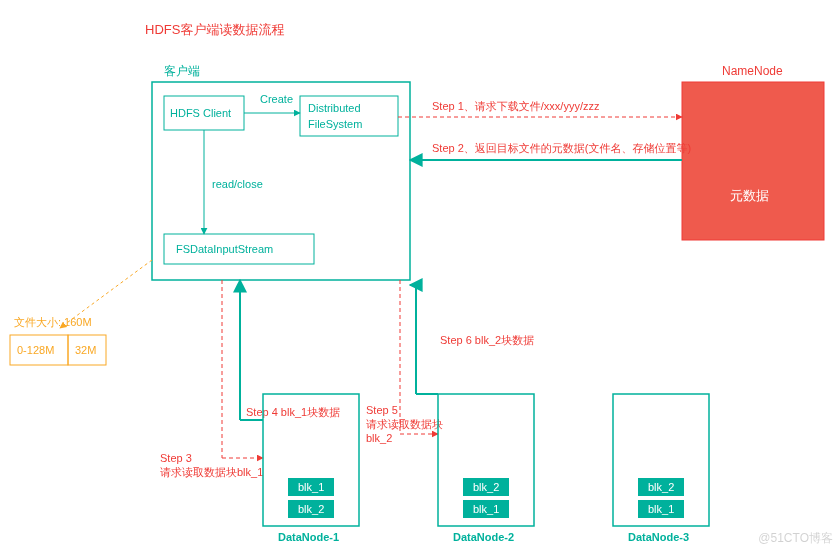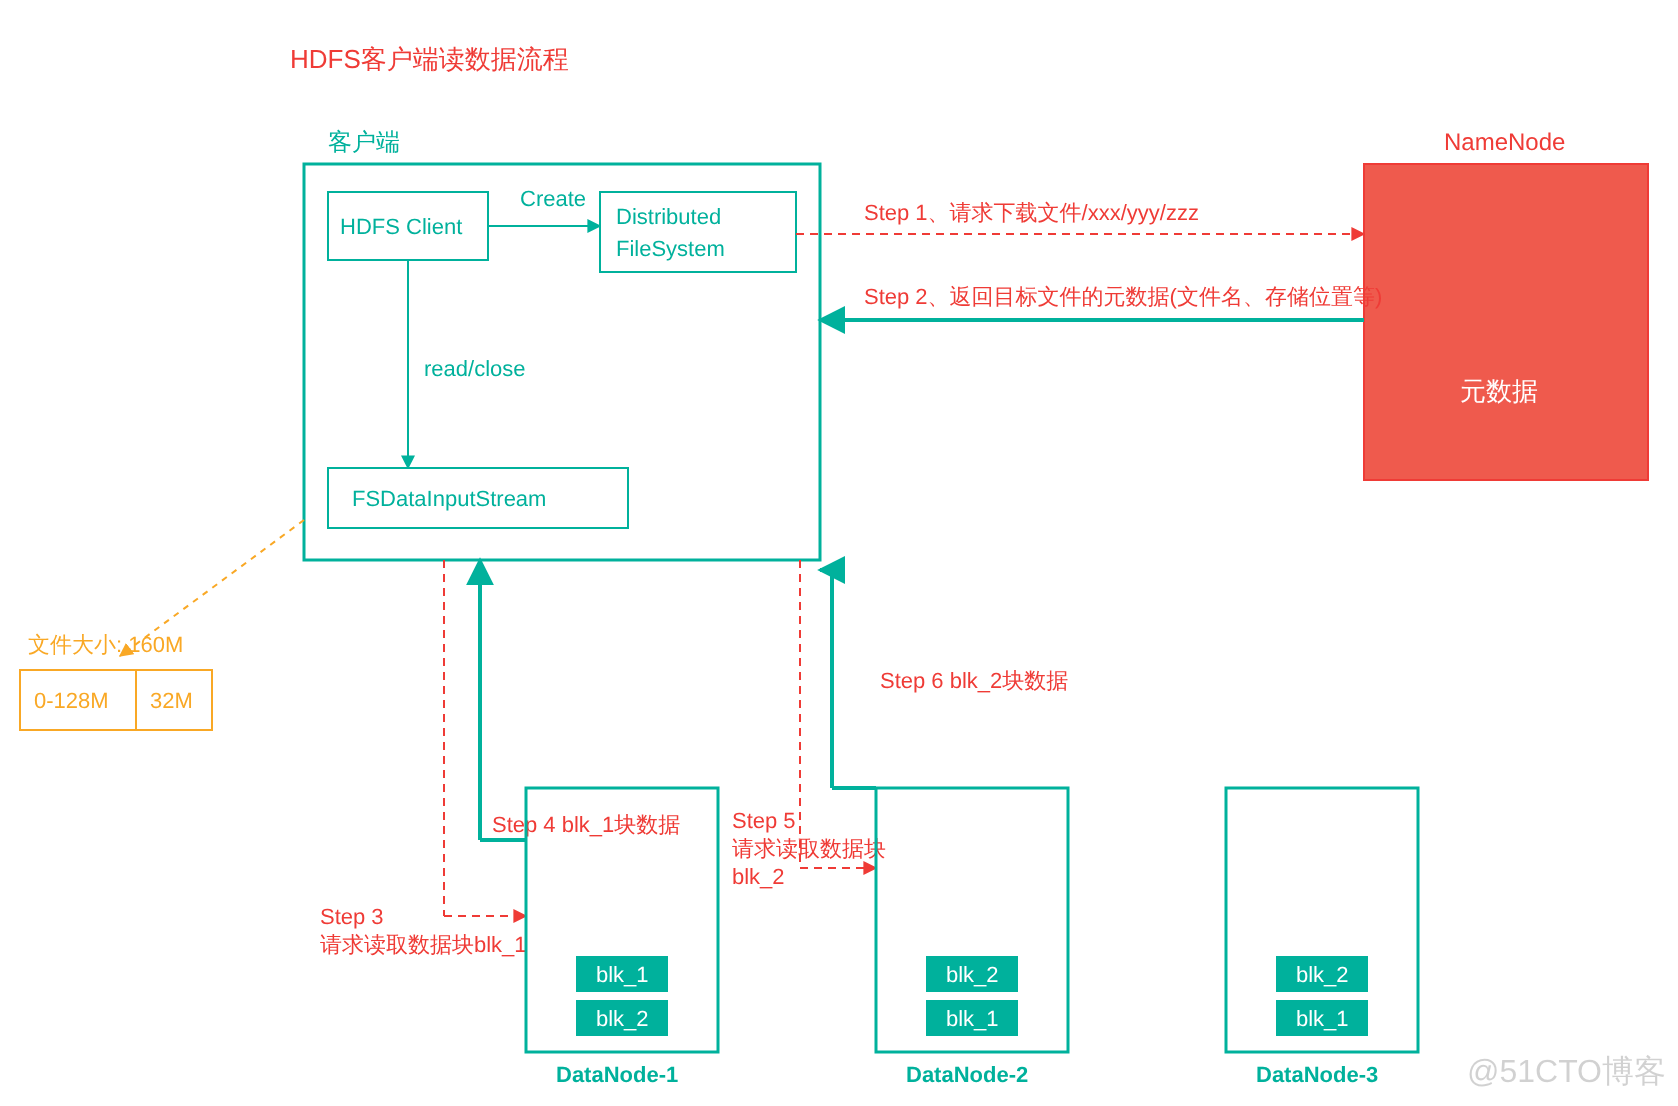--- a/index.html
+++ b/index.html
@@ -1,17 +1,17 @@
 <!DOCTYPE html>
 <html><head>
 <meta charset="utf-8">
 <style>
 html,body{margin:0;padding:0;width:839px;height:553px;font-family:Arial,"Microsoft YaHei",sans-serif;font-size:11px;color:#333;background:#fff}
 svg{display:block}
-.watermark{position:absolute;right:6px;bottom:6px;color:rgba(0,0,0,.18);font-size:16px}
+.watermark{position:absolute;right:6px;bottom:6px;color:rgba(0,0,0,.18);font-size:12px}
 </style>
 </head>
 <body>
 
 <svg width="839" height="553" viewBox="0 0 839 553">
 <defs>
   <marker id="ar-g" viewBox="0 0 10 10" refX="9" refY="5" markerWidth="7" markerHeight="7" orient="auto">
         <path d="M0 0L10 5L0 10z" fill="#00b19c"></path>
       </marker>
   <marker id="ar-r" viewBox="0 0 10 10" refX="9" refY="5" markerWidth="7" markerHeight="7" orient="auto">

